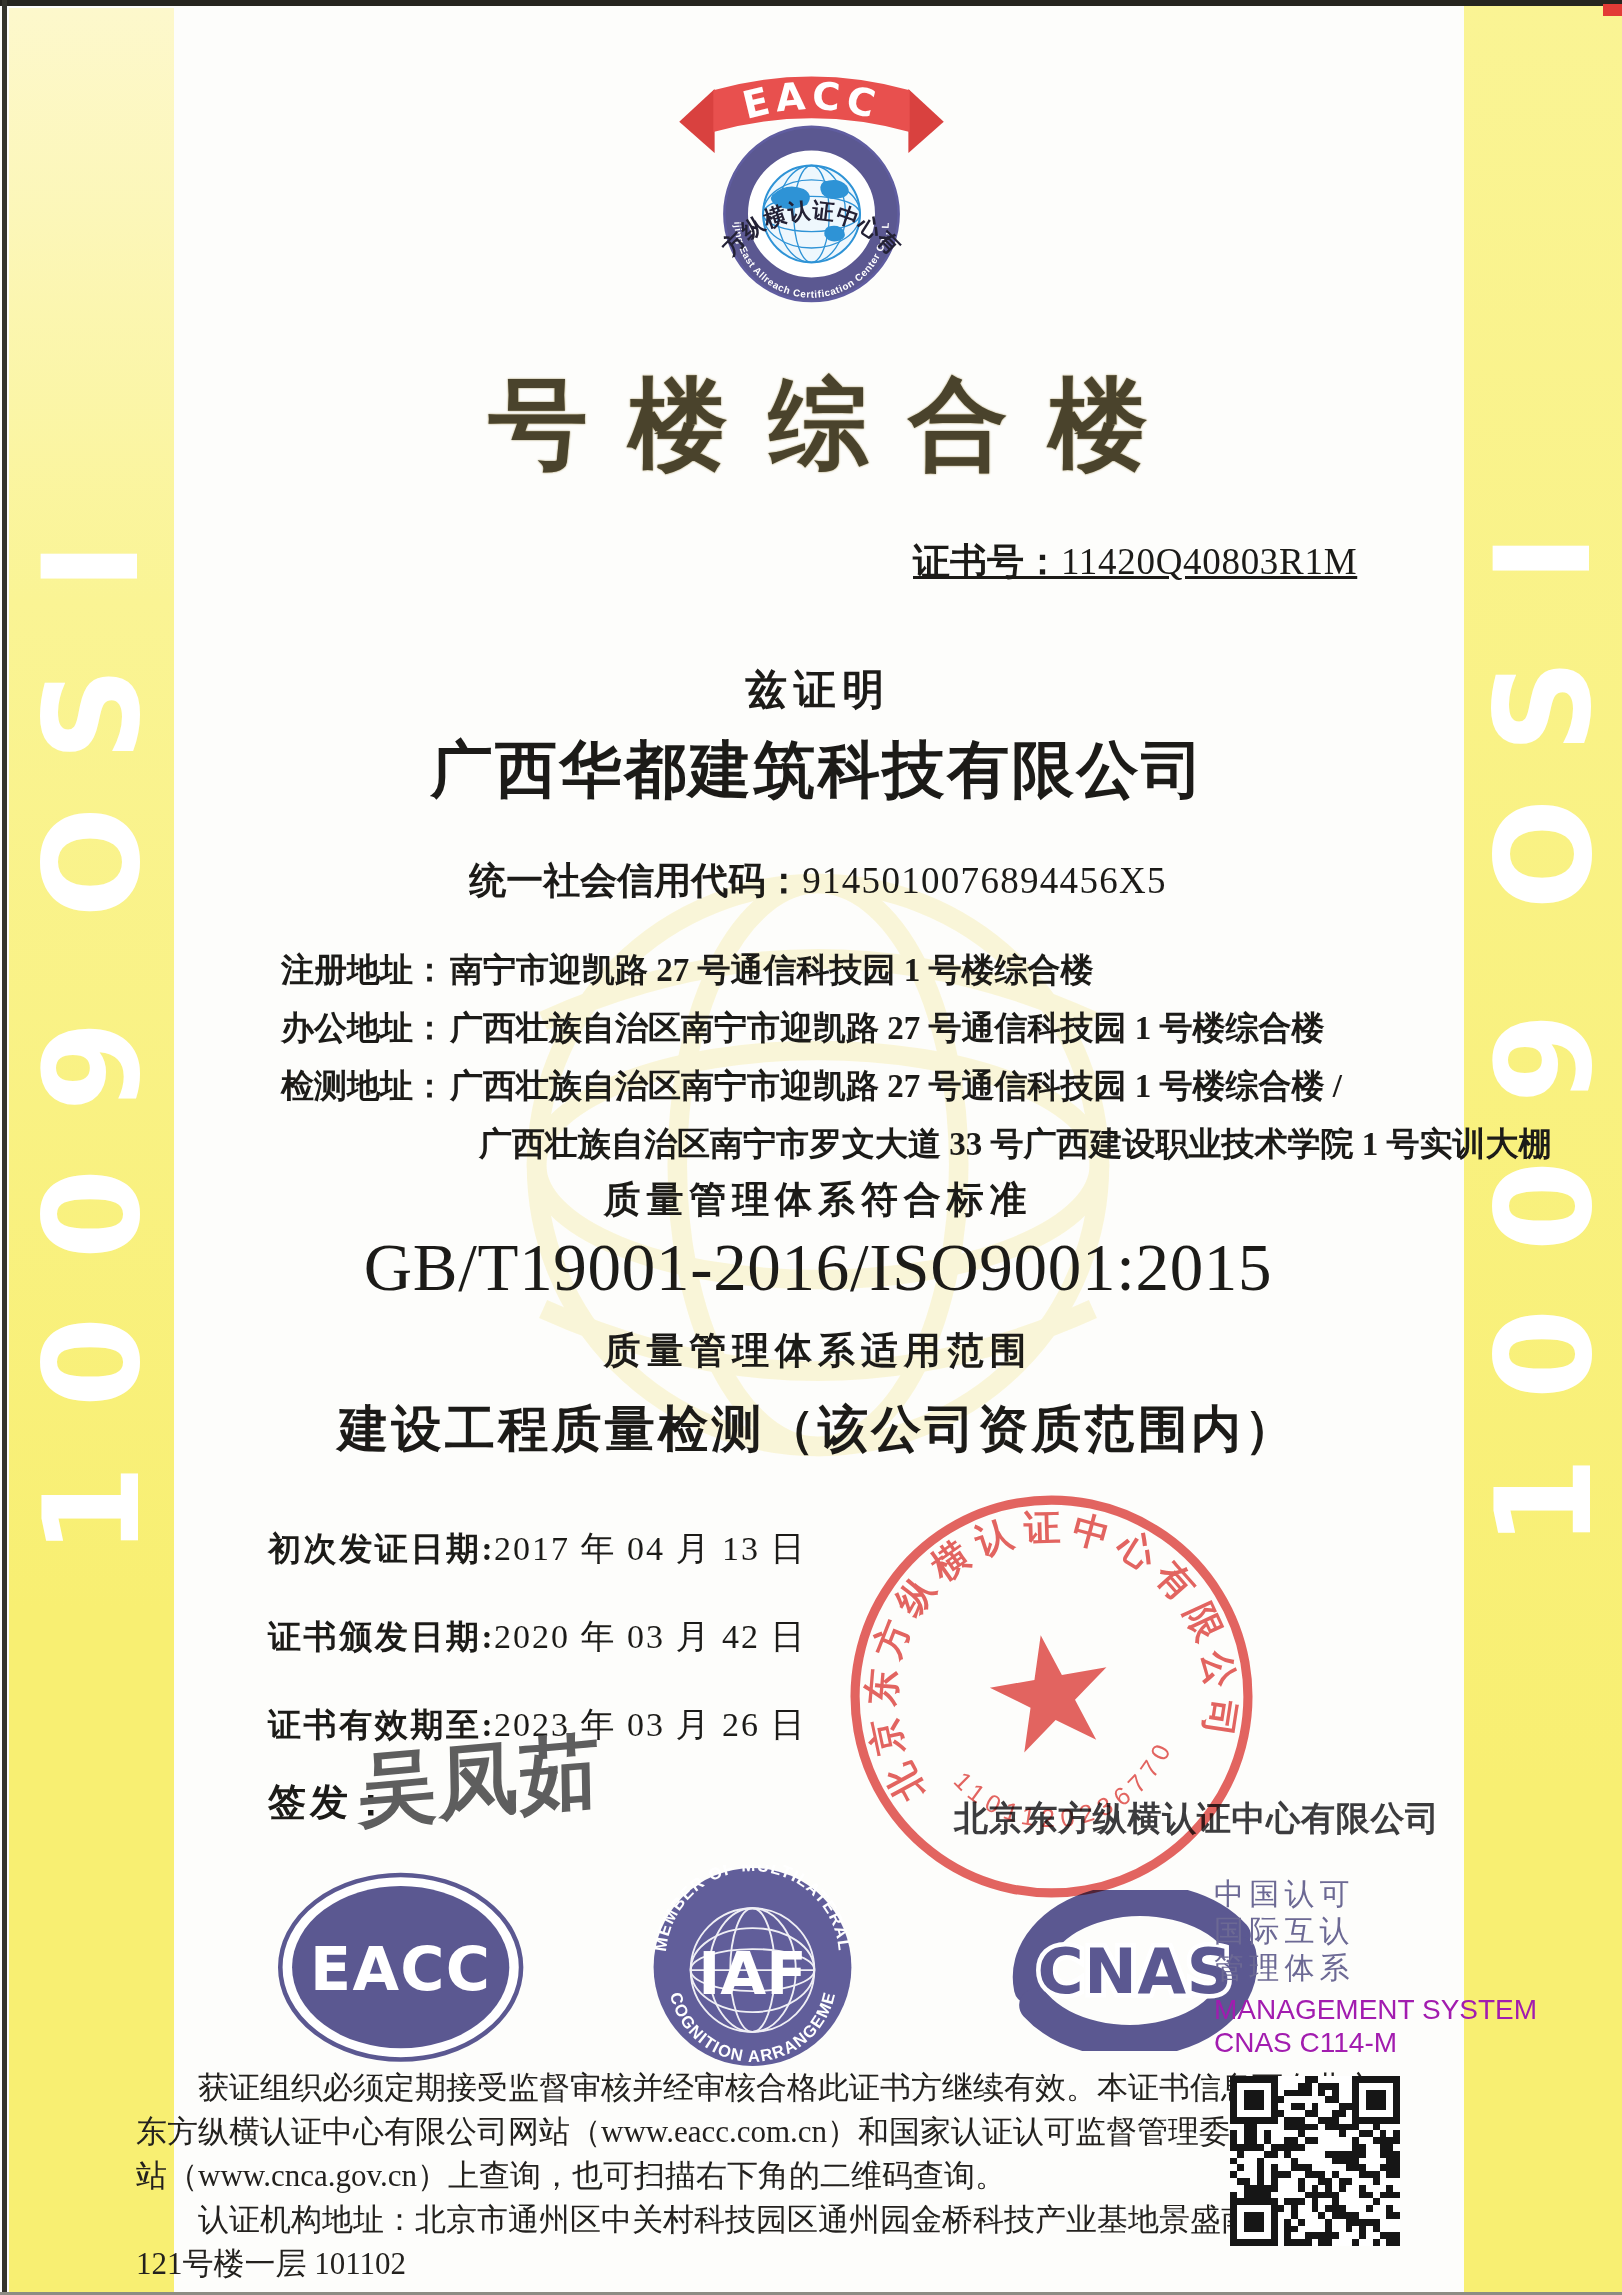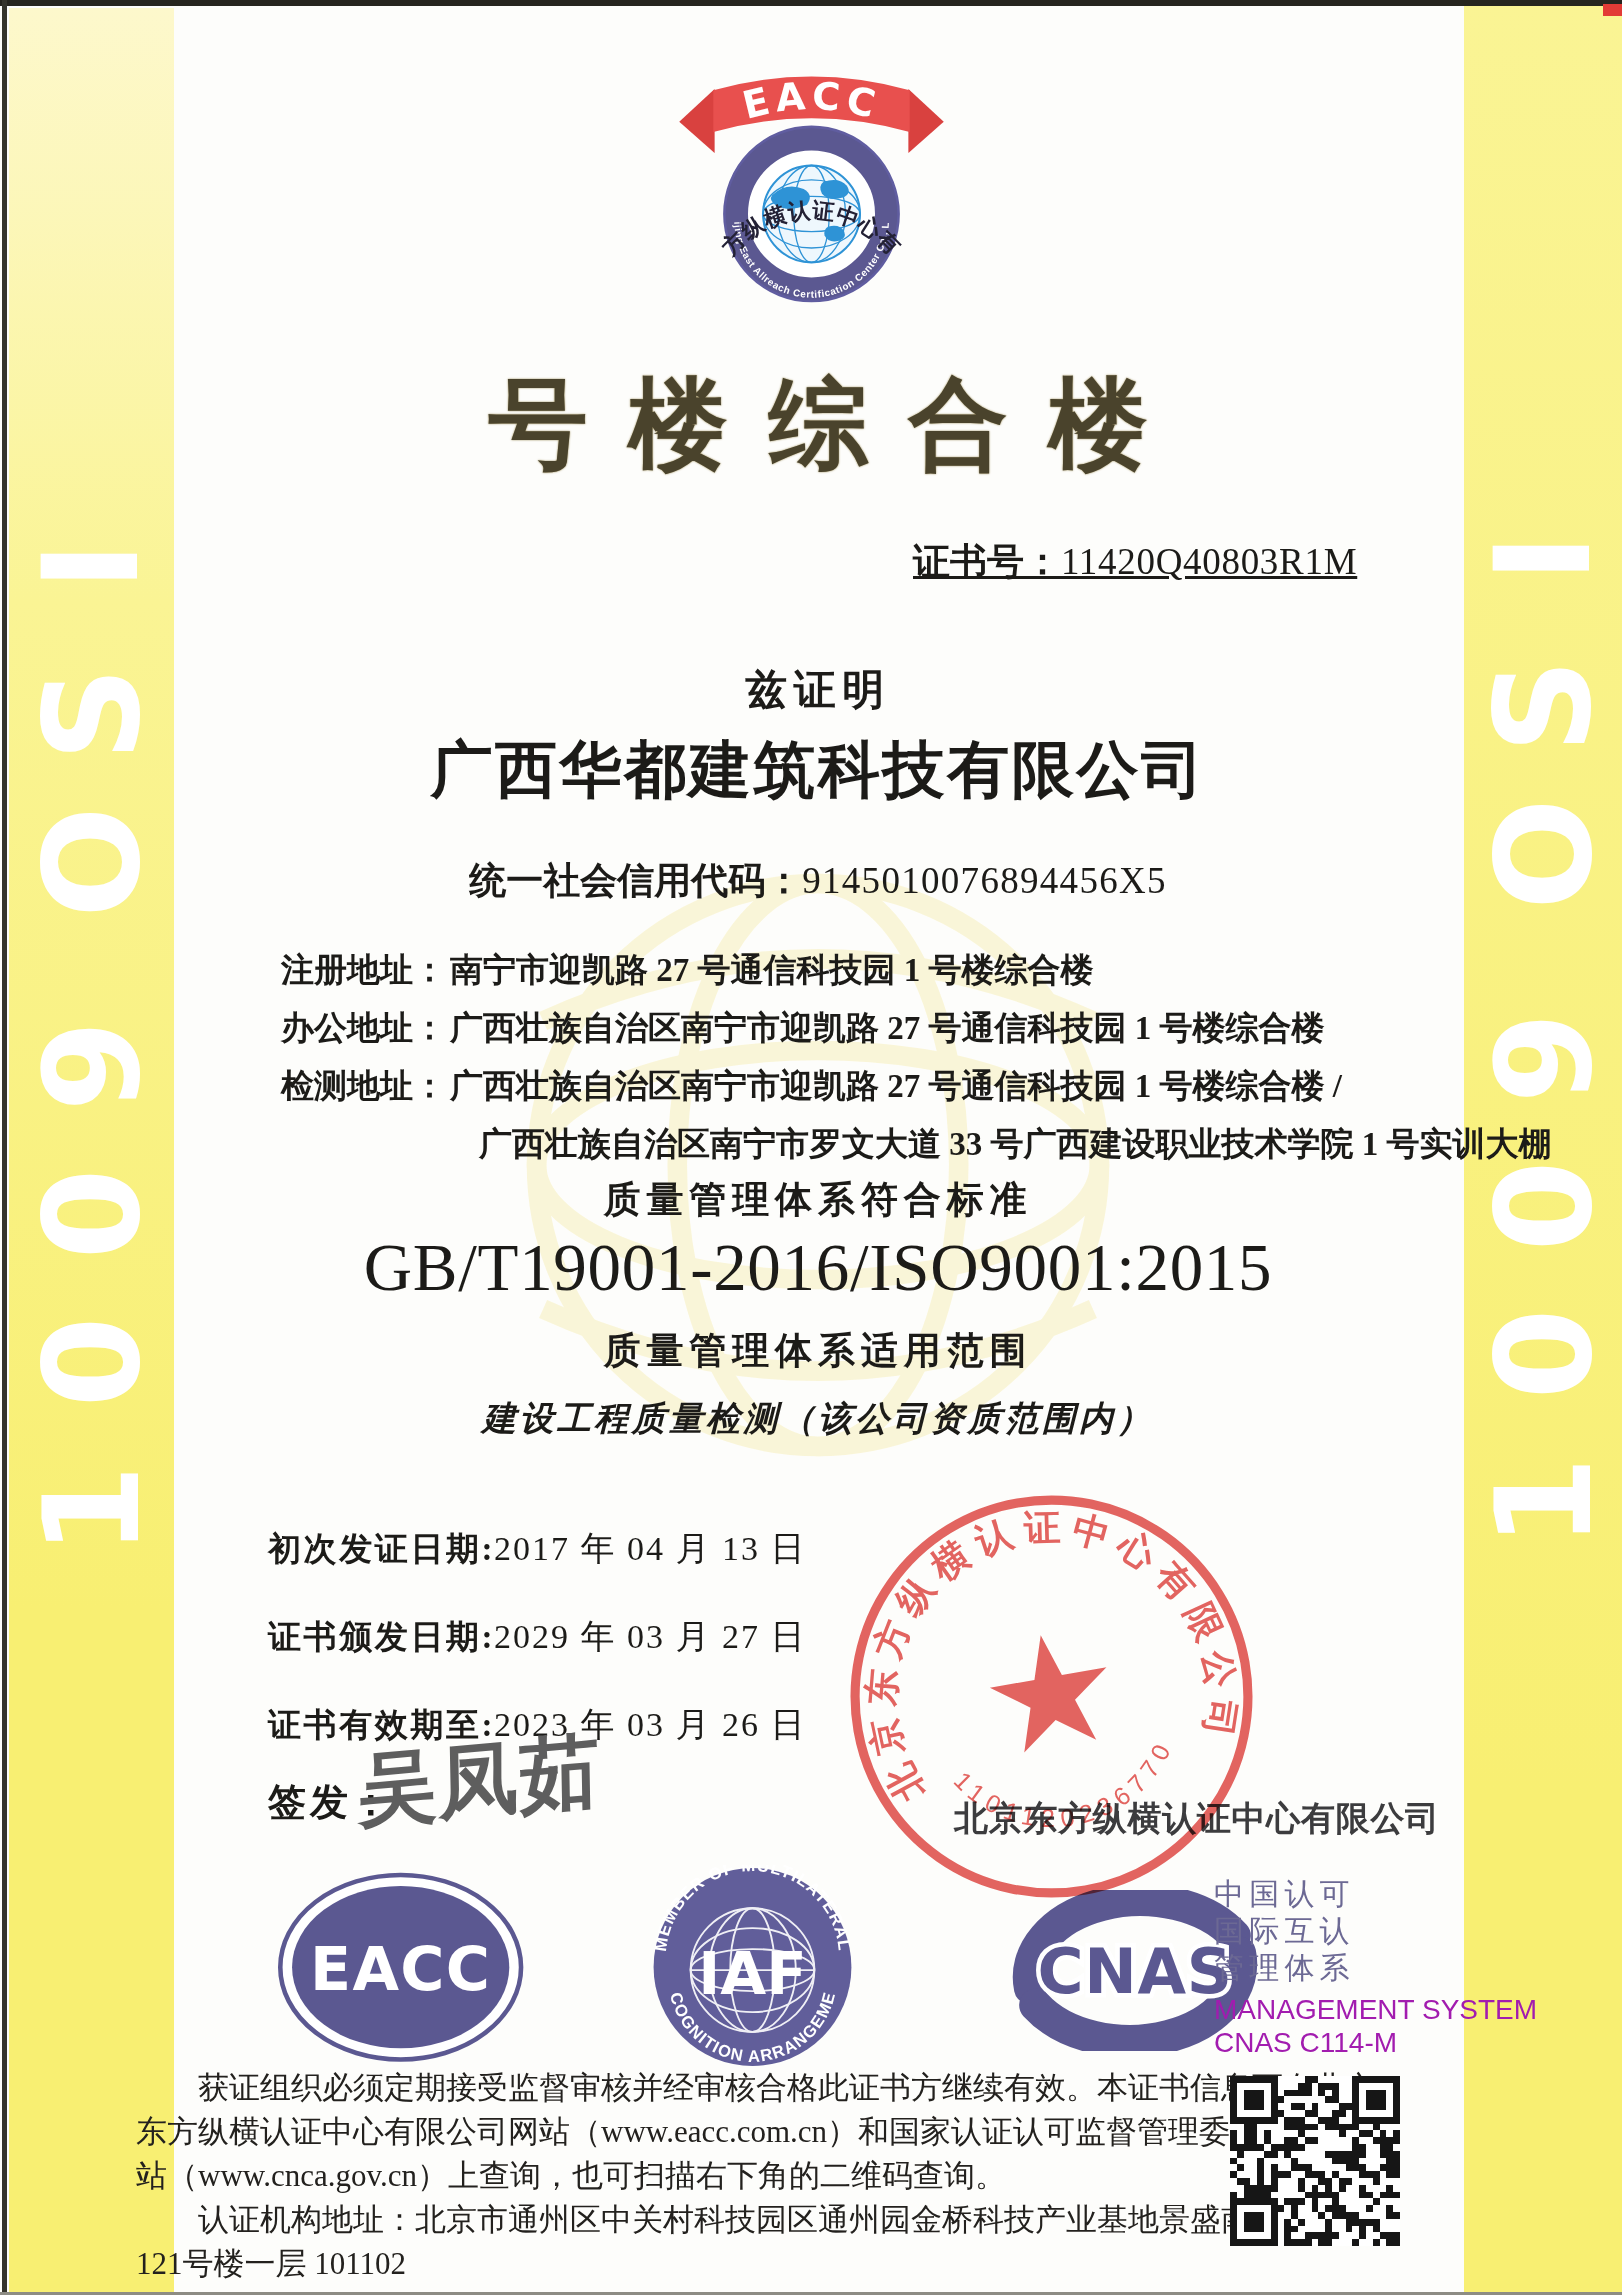--- a/index.html
+++ b/index.html
@@ -43,21 +43,21 @@
   .credit .val{letter-spacing:1.3px;}
   .addr{left:281px;top:941px;right:157px;}
   .addr-row{display:flex;height:58px;align-items:center;font-size:33px;font-weight:700;white-space:nowrap;}
   .addr-row .albl{width:169px;flex:none;}
   .addr-row.cont .aval{margin-left:198px;}
   .addr-row .aval{letter-spacing:0;}
   .std-h{font-size:37px;font-weight:700;letter-spacing:5.9px;}
   .std-h1{top:1175px;}
   .std-code{top:1229px;font-size:67px;letter-spacing:0.7px;font-weight:400;}
   .std-h2{top:1326px;}
-  .scope{top:1396px;font-size:34px;font-weight:800;letter-spacing:3.3px;font-style:italic;}
+  .scope{top:1396px;font-size:50px;font-weight:800;letter-spacing:3.3px;}
   .dates{left:268px;top:1505px;}
   .date-row{display:flex;height:88px;align-items:center;font-size:33px;white-space:nowrap;}
   .date-row .dlbl{width:226px;flex:none;font-weight:700;letter-spacing:2.6px;}
   .date-row .dval{font-size:34px;letter-spacing:2px;}
   .sign-label{left:268px;top:1777px;font-size:38px;font-weight:700;letter-spacing:3.9px;}
   .signature{left:357px;top:1728px;font-size:80px;font-weight:700;color:#5e5e5e;
              transform:rotate(-5deg) skewX(-4deg);letter-spacing:1.3px;}
   .issuer{left:954px;top:1796px;font-size:34px;font-weight:700;color:#3c3c3e;letter-spacing:0.7px;white-space:nowrap;}
   .stamp{left:842px;top:1487px;width:419px;height:419px;transform:rotate(-10deg);
          opacity:.92;mix-blend-mode:multiply;z-index:3;}
@@ -194,21 +194,21 @@
     <div class="abs centered std-h std-h2">质量管理体系适用范围</div>
     <div class="abs centered scope">建设工程质量检测（该公司资质范围内）</div>
 
     <div class="abs dates">
       <div class="date-row">
         <span class="dlbl">初次发证日期:</span>
         <span class="dval">2017 年 04 月 13 日</span>
       </div>
       <div class="date-row">
         <span class="dlbl">证书颁发日期:</span>
-        <span class="dval">2029 年 03 月 27 日</span>
+        <span class="dval">2020 年 03 月 42 日</span>
       </div>
       <div class="date-row">
         <span class="dlbl">证书有效期至:</span>
         <span class="dval">2023 年 03 月 26 日</span>
       </div>
     </div>
 
     <div class="abs sign-label">签发：</div>
     <div class="abs signature">吴凤茹</div>
     <div class="abs issuer">北京东方纵横认证中心有限公司</div>

